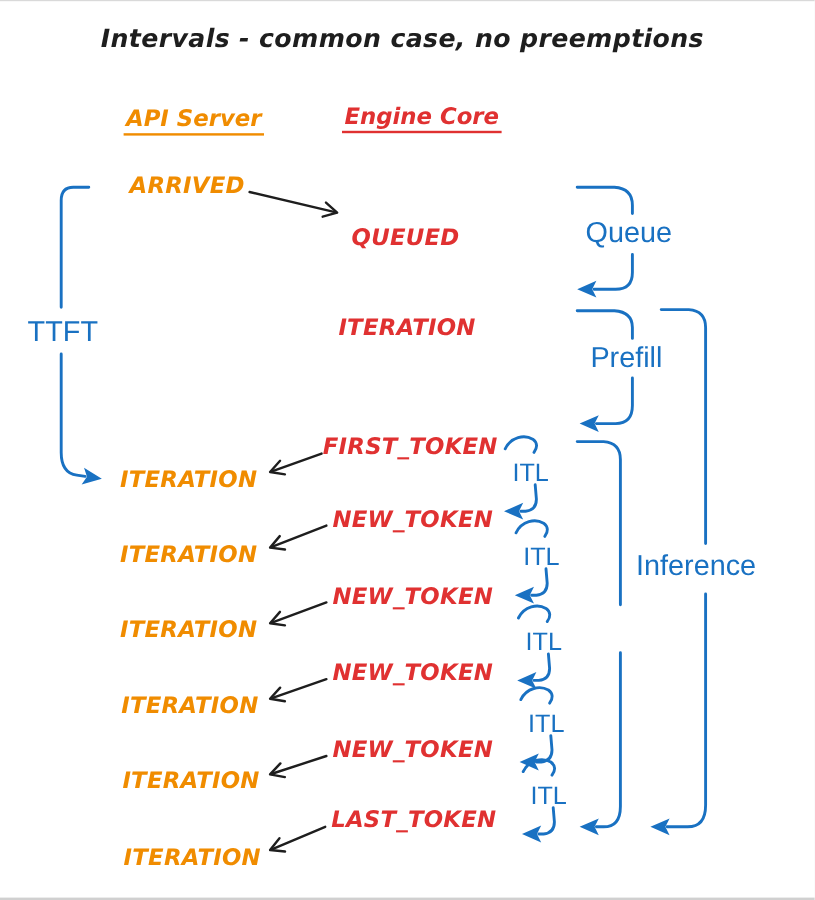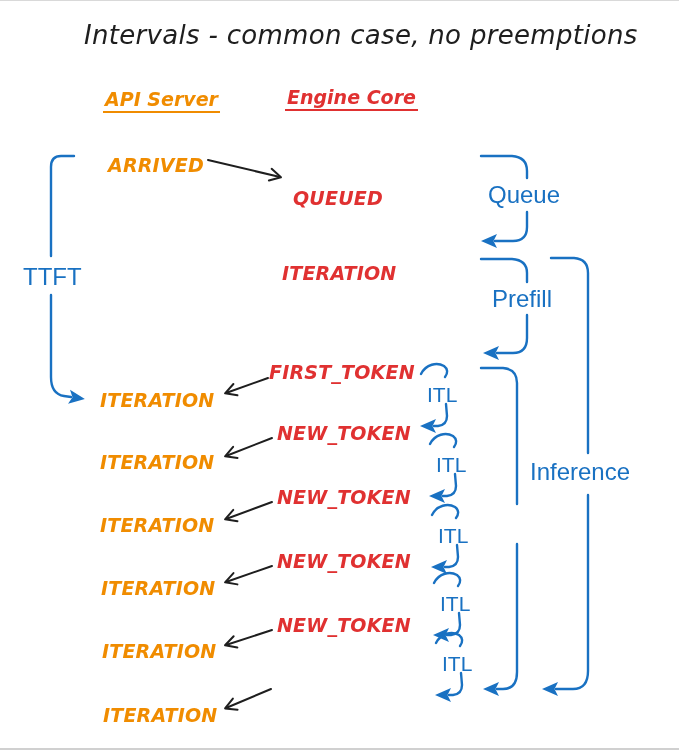--- a/index.html
+++ b/index.html
@@ -6,21 +6,21 @@
     --orange:#f08c00; --red:#e03131; --blue:#1971c2; --black:#1e1e1e; --background:#ffffff;
   }
   html,body{margin:0;padding:0;background:#f3f3f3;}
   #stage{
     position:relative; width:679px; height:750px; background:var(--background);
     overflow:hidden; font-family:"Liberation Sans",sans-serif;
     border-top:1px solid #d9d9d9; border-bottom:2px solid #d0d0d0; box-sizing:border-box;
   }
   .lbl{position:absolute; white-space:nowrap; line-height:1.1;}
   .hand{font-family:"DejaVu Sans",sans-serif; font-style:italic; font-weight:600;}
-  .title{font-size:26px; font-weight:400; color:var(--black); letter-spacing:.3px;}
+  .title{font-size:21px; font-weight:700; color:var(--black); letter-spacing:.3px;}
   .colhdr{font-size:19px; padding:0 2px 1px 2px; border-bottom:2px solid currentColor;text-align:right;}
   .orange{color:var(--orange);}
   .red{color:var(--red);}
   .blue{color:var(--blue); font-family:"Liberation Sans",sans-serif; font-style:normal; font-weight:500;}
   .ev{font-size:19px; letter-spacing:.2px;}
   .iv{font-size:24px;}
   .itl{font-size:21px;}
   svg#wires{position:absolute; left:0; top:0; z-index:0;}
   .lbl{z-index:1;}
   path.b{stroke:var(--blue); stroke-width:2.4; fill:none; stroke-linecap:round;}
@@ -75,29 +75,30 @@
     <path class="k" d="M 272 565 L 226 581" marker-end="url(#mOpen)"></path>
     <path class="k" d="M 272 629 L 226 644" marker-end="url(#mOpen)"></path>
     <path class="k" d="M 271 688 L 226 707" marker-end="url(#mOpen)"></path>
   </svg>
 
   <div class="lbl hand title" style="left:84px; top:20px;">Intervals - common case, no preemptions</div>
 
   <div class="lbl hand colhdr orange" style="left:103px; top:88px;">API Server</div>
   <div class="lbl hand colhdr red" style="left:285px; top:86px;">Engine Core</div>
 
-  <div class="lbl hand ev orange" style="left:108px; top:154px;">ARRIVED</div>
+  <div class="lbl hand ev orange" style="left:108px; top:144px;">ARRIVED</div>
   <div class="lbl hand ev red" style="left:293px; top:163px;margin-top:24px;">QUEUED</div>
   <div class="lbl hand ev red" style="left:282px; top:262px;">ITERATION</div>
 
   <div class="lbl hand ev red" style="left:269px; top:361px;">FIRST_TOKEN</div>
   <div class="lbl hand ev red" style="left:277px; top:422px;">NEW_TOKEN</div>
   <div class="lbl hand ev red" style="left:277px; top:486px;">NEW_TOKEN</div>
   <div class="lbl hand ev red" style="left:277px; top:550px;">NEW_TOKEN</div>
   <div class="lbl hand ev red" style="left:277px; top:614px;">NEW_TOKEN</div>
+  <div class="lbl hand ev red" style="left:276px; top:672px;">LAST_TOKEN</div>
 
   <div class="lbl hand ev orange" style="left:100px; top:389px;">ITERATION</div>
   <div class="lbl hand ev orange" style="left:100px; top:451px;">ITERATION</div>
   <div class="lbl hand ev orange" style="left:100px; top:514px;">ITERATION</div>
   <div class="lbl hand ev orange" style="left:101px; top:577px;">ITERATION</div>
   <div class="lbl hand ev orange" style="left:102px; top:640px;">ITERATION</div>
   <div class="lbl hand ev orange" style="left:103px; top:704px;">ITERATION</div>
 
   <div class="lbl blue iv" style="left:23px; top:263px;">TTFT</div>
   <div class="lbl blue iv" style="left:488px; top:181px;">Queue</div>

